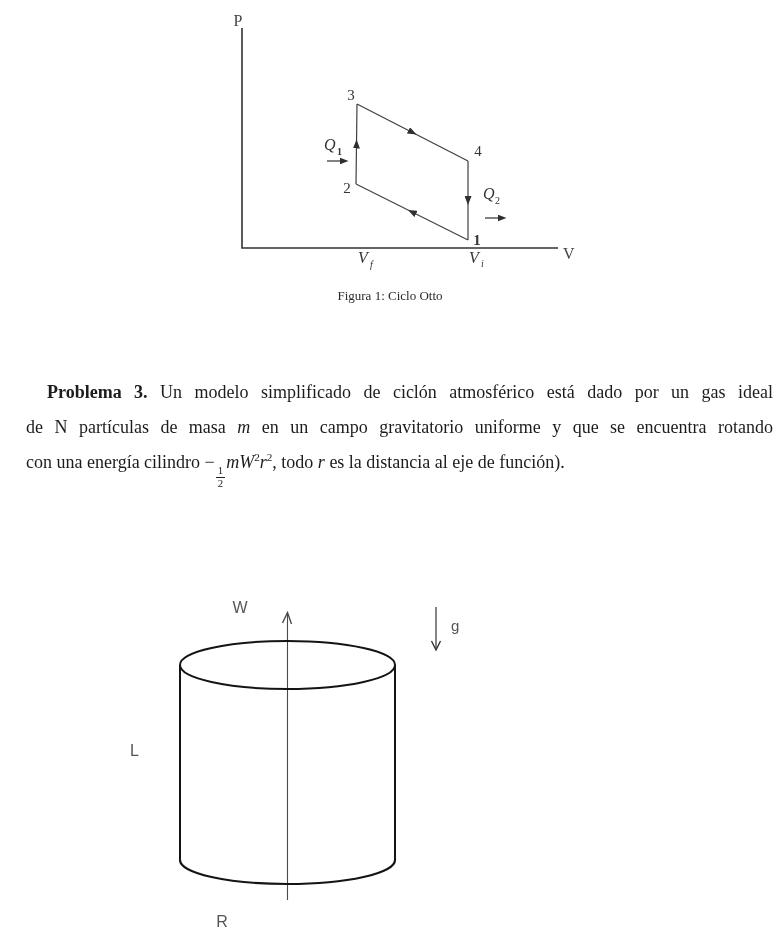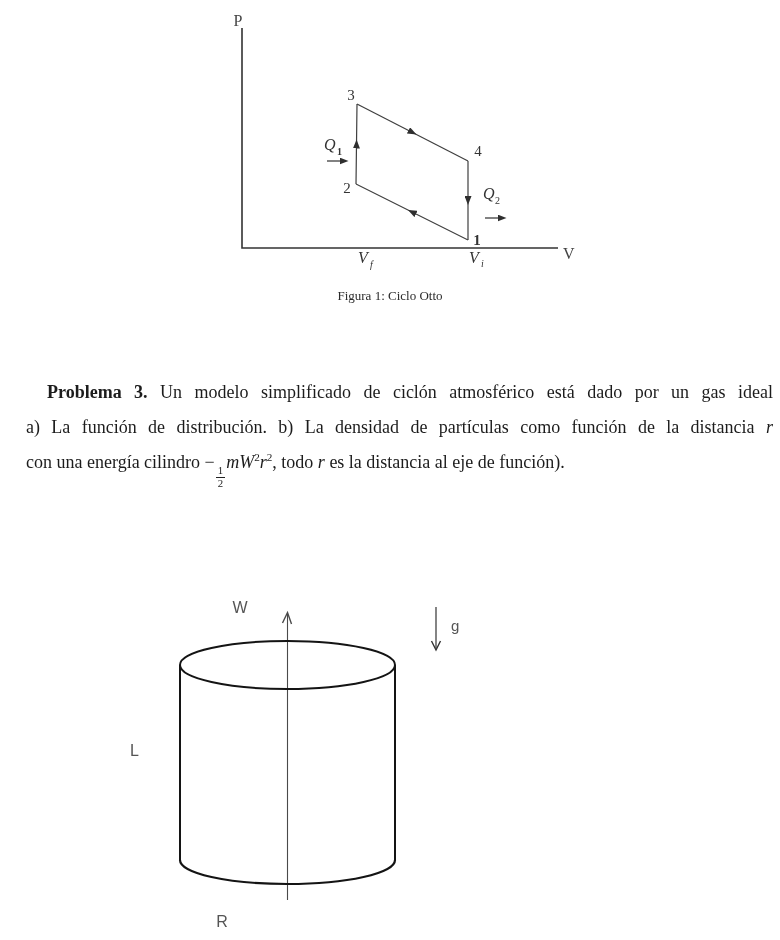--- a/index.html
+++ b/index.html
@@ -90,21 +90,21 @@
     <text x="358" y="263" font-size="16" font-style="italic" fill="#333">V</text>
     <text x="370" y="268" font-size="10" font-style="italic" fill="#333">f</text>
     <text x="469" y="263" font-size="16" font-style="italic" fill="#333">V</text>
     <text x="481" y="267" font-size="10" font-style="italic" fill="#333">i</text>
   </svg>
 
   <div class="caption">Figura 1: Ciclo Otto</div>
 
   <div class="paragraph">
     <div class="pline just indent"><span class="seg-b">Problema 3.</span><span> Un modelo simplificado de ciclón atmosférico está dado por un gas ideal</span></div>
-    <div class="pline just"><span>a) La función de distribución. b) La densidad de partículas como función de la distancia </span><span class="seg-i">r</span></div>
+    <div class="pline just"><span>de N partículas de masa </span><span class="seg-i">m</span><span> en un campo gravitatorio uniforme y que se encuentra rotando</span></div>
     <div class="pline"><span>con una energía cilindro −</span><span class="frac">
           <span class="num">1</span>
           <span class="den">2</span>
         </span><span class="seg-i">mW</span><span class="seg-sup">2</span><span class="seg-i">r</span><span class="seg-sup">2</span><span>, todo </span><span class="seg-i">r</span><span> es la distancia al eje de función).</span></div>
   </div>
 
   <svg class="figure-svg" style="left:110px;top:585px;width:370px;height:350px" viewBox="110 585 370 350">
 
     <line x1="287.5" y1="614" x2="287.5" y2="900" stroke="#4a4a4a" stroke-width="1.1"></line>
     <path d="M282.5,623 L287.5,612.5 L291.5,624" fill="none" stroke="#4a4a4a" stroke-width="1.4"></path>

